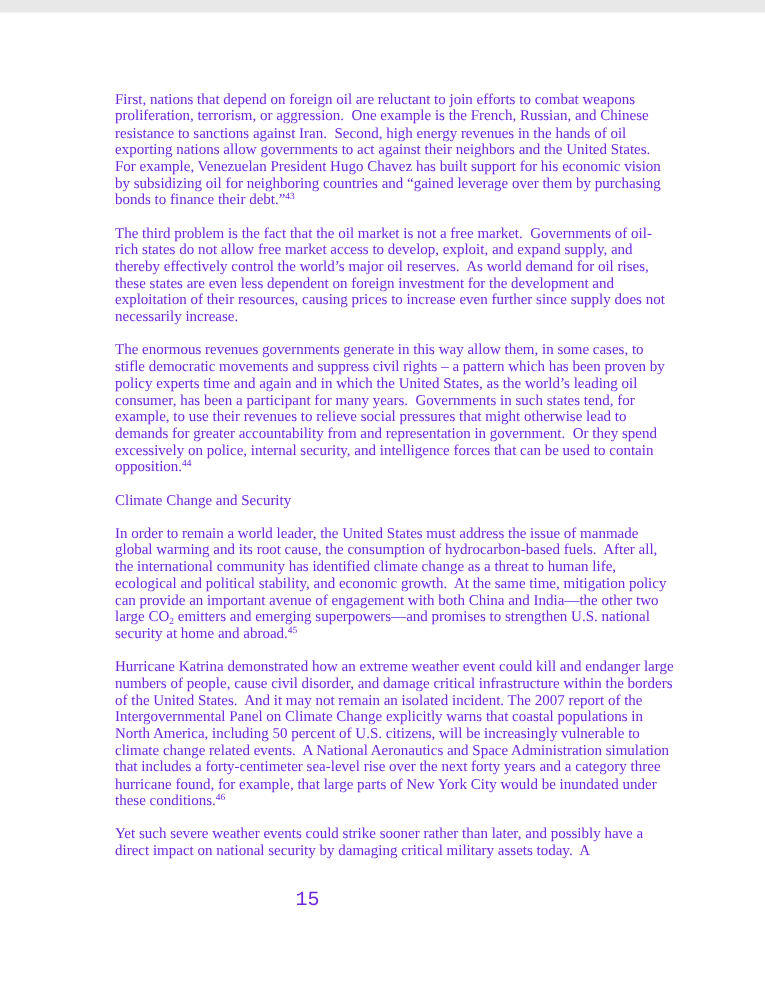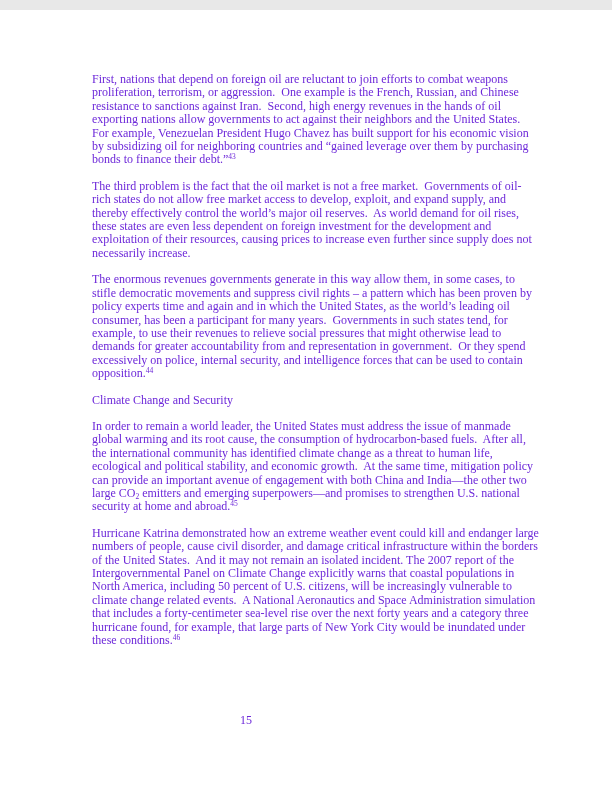--- a/index.html
+++ b/index.html
@@ -48,39 +48,41 @@
     vertical-align: baseline;
     position: relative;
     top: 2px;
   }
   .page-footer {
     position: absolute;
     top: 704px;
     left: 0;
     width: 492px;
     text-align: center;
-    font-size: 12px;
+    font-size: 16px;
     line-height: 13.4px;
+    font-family: Liberation Mono, monospace;
   }
 </style>
 </head>
 <body>
 
 <div class="page">
   <div class="body-text">
 
     <p><span>First, nations that depend on foreign oil are reluctant to join efforts to combat weapons proliferation, terrorism, or aggression.  One example is the French, Russian, and Chinese resistance to sanctions against Iran.  Second, high energy revenues in the hands of oil exporting nations allow governments to act against their neighbors and the United States.  For example, Venezuelan President Hugo Chavez has built support for his economic vision by subsidizing oil for neighboring countries and “gained leverage over them by purchasing bonds to finance their debt.”</span><sup class="fnref">43</sup></p>
 
     <p><span>The third problem is the fact that the oil market is not a free market.  Governments of oil-rich states do not allow free market access to develop, exploit, and expand supply, and thereby effectively control the world’s major oil reserves.  As world demand for oil rises, these states are even less dependent on foreign investment for the development and exploitation of their resources, causing prices to increase even further since supply does not necessarily increase.</span></p>
 
     <p><span>The enormous revenues governments generate in this way allow them, in some cases, to stifle democratic movements and suppress civil rights – a pattern which has been proven by policy experts time and again and in which the United States, as the world’s leading oil consumer, has been a participant for many years.  Governments in such states tend, for example, to use their revenues to relieve social pressures that might otherwise lead to demands for greater accountability from and representation in government.  Or they spend excessively on police, internal security, and intelligence forces that can be used to contain opposition.</span><sup class="fnref">44</sup></p>
 
     <h2 class="section-heading">Climate Change and Security</h2>
 
     <p><span>In order to remain a world leader, the United States must address the issue of manmade global warming and its root cause, the consumption of hydrocarbon-based fuels.  After all, the international community has identified climate change as a threat to human life, ecological and political stability, and economic growth.  At the same time, mitigation policy can provide an important avenue of engagement with both China and India—the other two large CO</span><sub class="chem">2</sub><span> emitters and emerging superpowers—and promises to strengthen U.S. national security at home and abroad.</span><sup class="fnref">45</sup></p>
 
     <p><span>Hurricane Katrina demonstrated how an extreme weather event could kill and endanger large numbers of people, cause civil disorder, and damage critical infrastructure within the borders of the United States.  And it may not remain an isolated incident. The 2007 report of the Intergovernmental Panel on Climate Change explicitly warns that coastal populations in North America, including 50 percent of U.S. citizens, will be increasingly vulnerable to climate change related events.  A National Aeronautics and Space Administration simulation that includes a forty-centimeter sea-level rise over the next forty years and a category three hurricane found, for example, that large parts of New York City would be inundated under these conditions.</span><sup class="fnref">46</sup></p>
 
+    <p><span>Yet such severe weather events could strike sooner rather than later, and possibly have a direct impact on national security by damaging critical military assets today.  A</span></p>
 
   </div>
 
   <div class="page-footer">15</div>
 </div>
 
 </body></html>

